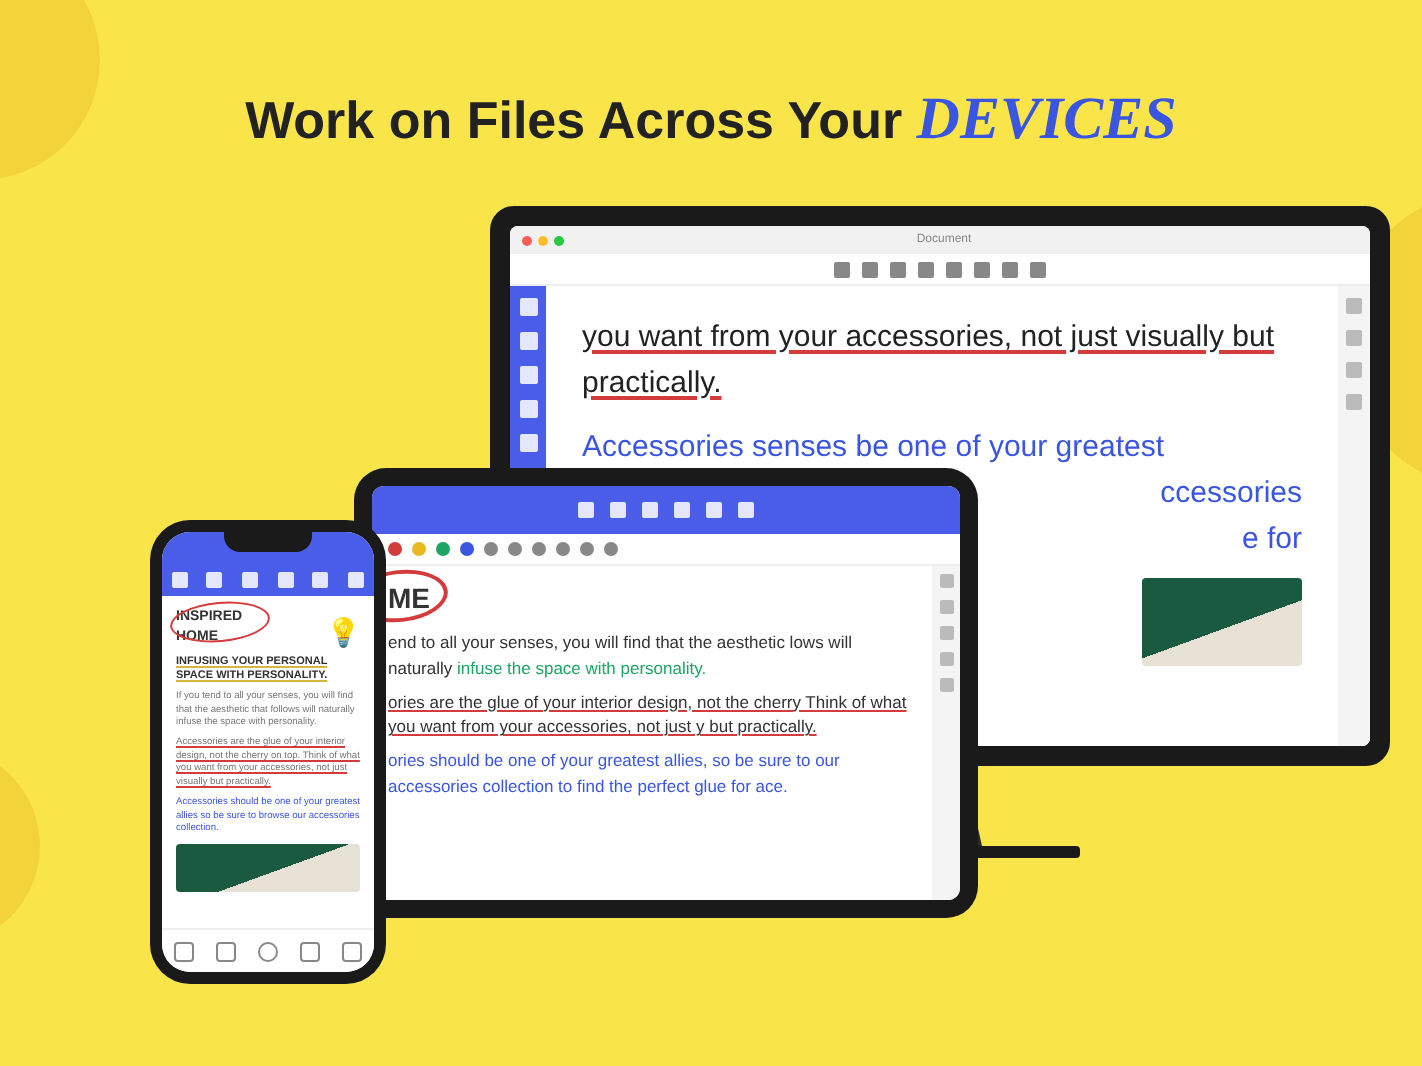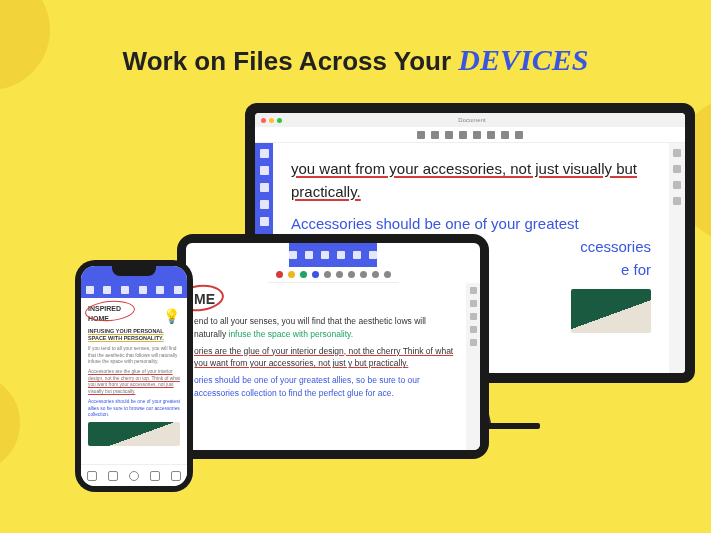--- a/index.html
+++ b/index.html
@@ -157,21 +157,20 @@
     border-radius: 16px;
     padding: 9px;
   }
   .tablet-inner {
     width: 100%; height: 100%;
     background: #fff;
     border-radius: 6px;
     display:flex;
     flex-direction:column;
     overflow:hidden;
-    align-items:center;
   }
   .tab-top {
     height: 24px;
     background: #4a5de8;
     display:flex;
     align-items:center;
     justify-content:center;
     gap:8px;
   }
   .tt-i{width:8px;height:8px;background:rgba(255,255,255,.85);border-radius:1px;}
@@ -329,21 +328,21 @@
         <div class="sidebar-l">
           <span class="sb-i"></span>
           <span class="sb-i"></span>
           <span class="sb-i"></span>
           <span class="sb-i"></span>
           <span class="sb-i"></span>
         </div>
         <div class="doc-main">
           <div class="u1">you want from your accessories, not just visually but practically.</div>
           <div style="height:8px"></div>
-          <div class="hl">Accessories should be one of your greatest</div>
+          <div class="hl">Accessories senses be one of your greatest</div>
           <div class="hl" style="text-align:right">ccessories</div>
           <div class="hl" style="text-align:right">e for</div>
           <div class="doc-img"></div>
         </div>
         <div class="sidebar-r">
           <span class="sr-i"></span>
           <span class="sr-i"></span>
           <span class="sr-i"></span>
           <span class="sr-i"></span>
         </div>

